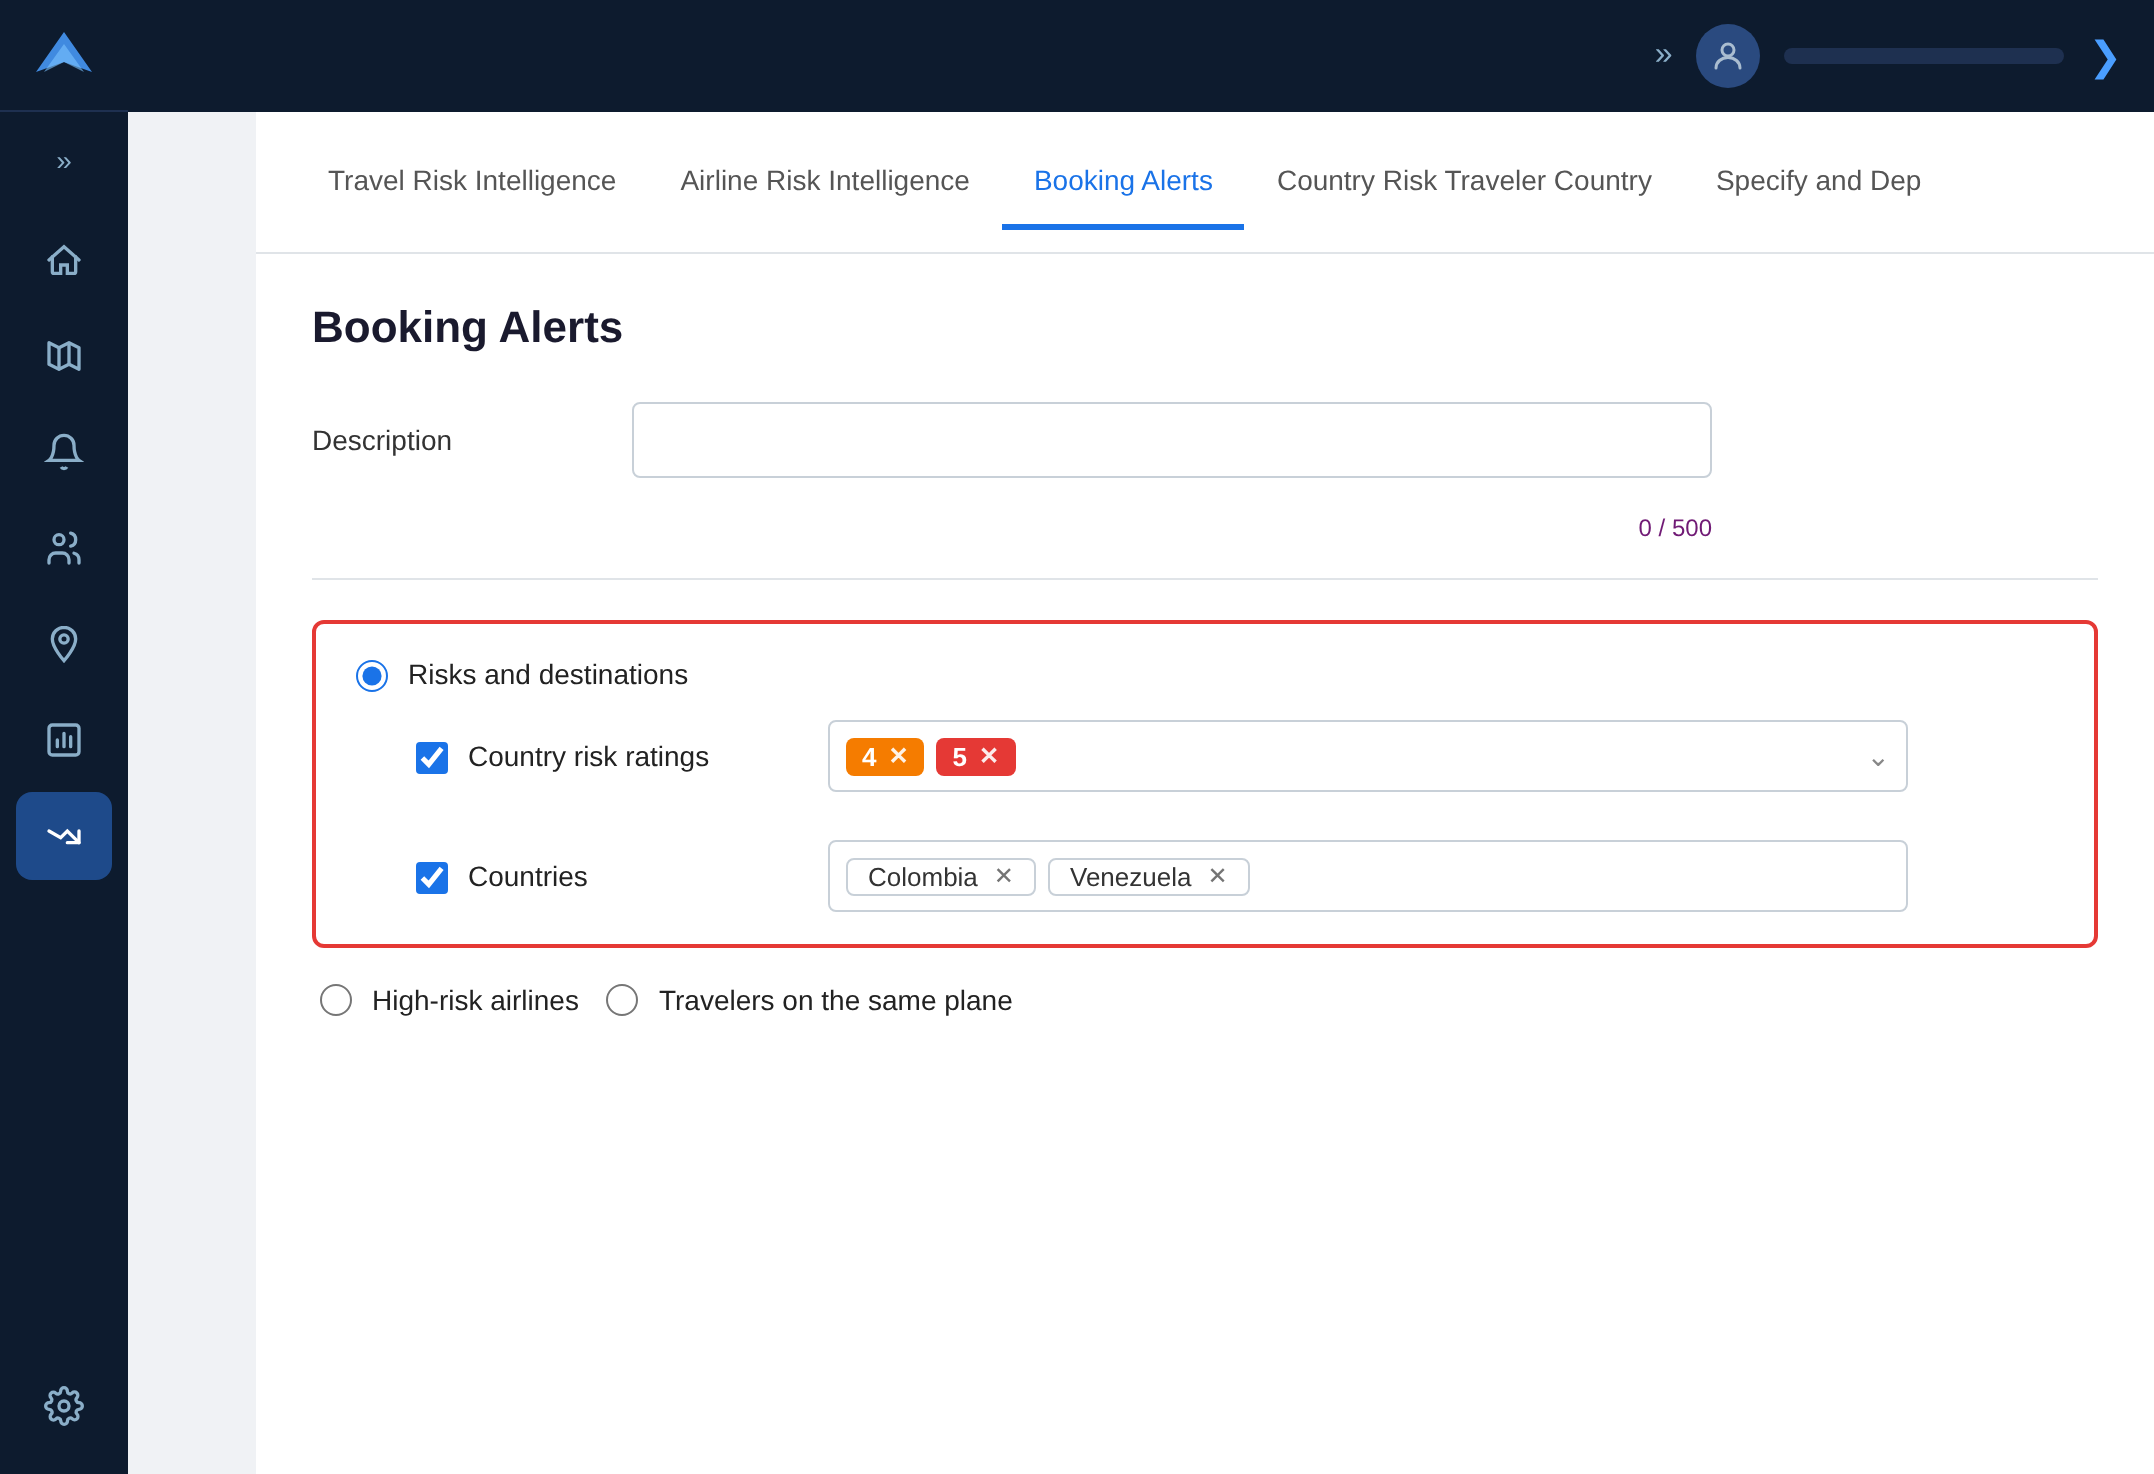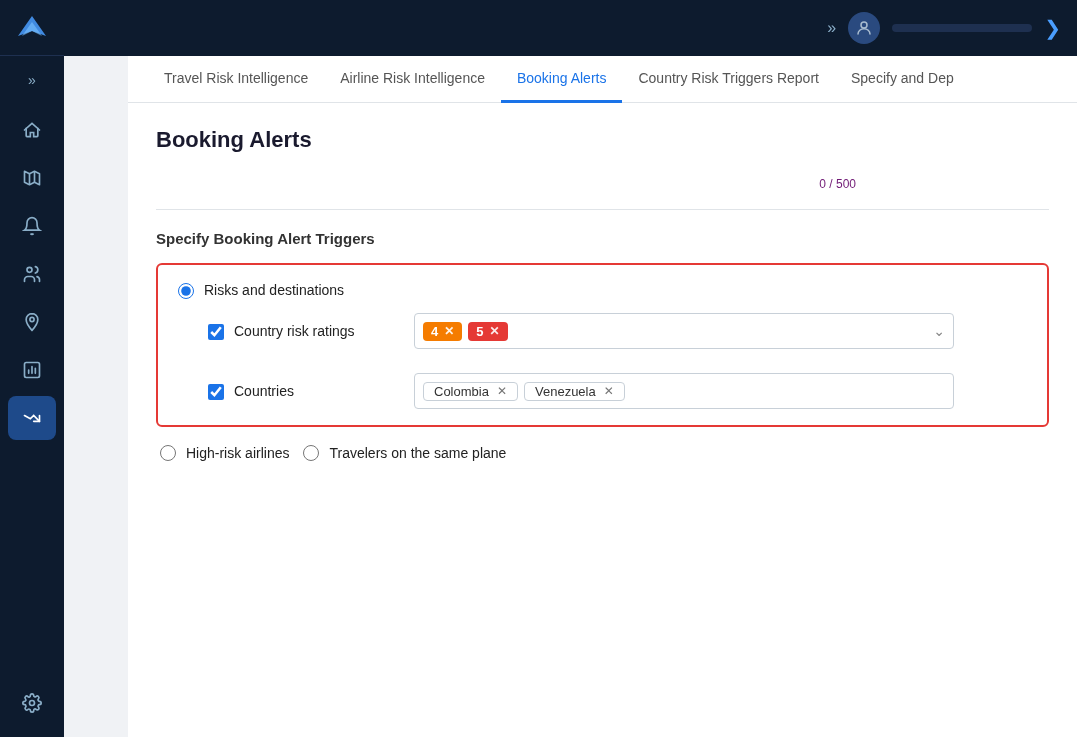--- a/index.html
+++ b/index.html
@@ -118,21 +118,21 @@
       display: flex;
       flex-direction: column;
       height: calc(737px - 56px);
       overflow-y: auto;
     }
 
     
     .tabs {
       display: flex;
       border-bottom: 1px solid #e0e4e8;
-      padding: 0 20px;
+      padding: 12px 20px;
       background: #fff;
       flex-shrink: 0;
     }
     .tab {
       padding: 14px 16px;
       font-size: 14px;
       color: #555;
       cursor: pointer;
       border-bottom: 3px solid transparent;
       margin-bottom: -1px;
@@ -408,33 +408,36 @@
   <div class="topbar-name"></div>
   <div class="topbar-arrow">❯</div>
 </div>
 
 <div class="main">
 
   <div class="tabs">
     <div class="tab">Travel Risk Intelligence</div>
     <div class="tab">Airline Risk Intelligence</div>
     <div class="tab active">Booking Alerts</div>
-    <div class="tab">Country Risk Triggers Report</div>
+    <div class="tab">Country Risk Traveler Country</div>
     <div class="tab">Specify and Dep</div>
   </div>
 
   <div class="content">
     <div class="page-title">Booking Alerts</div>
 
 
+    <div class="form-row">
+      <div class="form-label">Description</div>
+      <input class="form-input" type="text" placeholder="" style="">
+    </div>
     <div class="char-count">0 / 500</div>
 
     <hr class="divider">
 
-    <div class="section-title">Specify Booking Alert Triggers</div>
 
     <div class="triggers-box">
 
       <div class="option-row main-option">
         <input type="radio" class="radio-input" name="trigger-type" checked="" style="">
         <span class="option-label">Risks and destinations</span>
       </div>
 
       <div class="sub-options">
 

